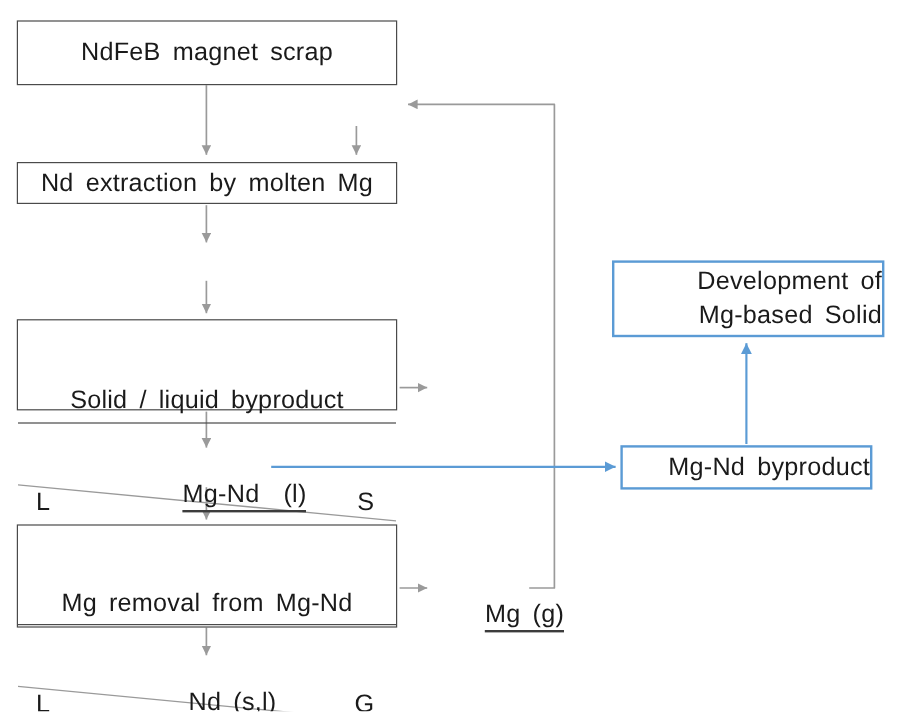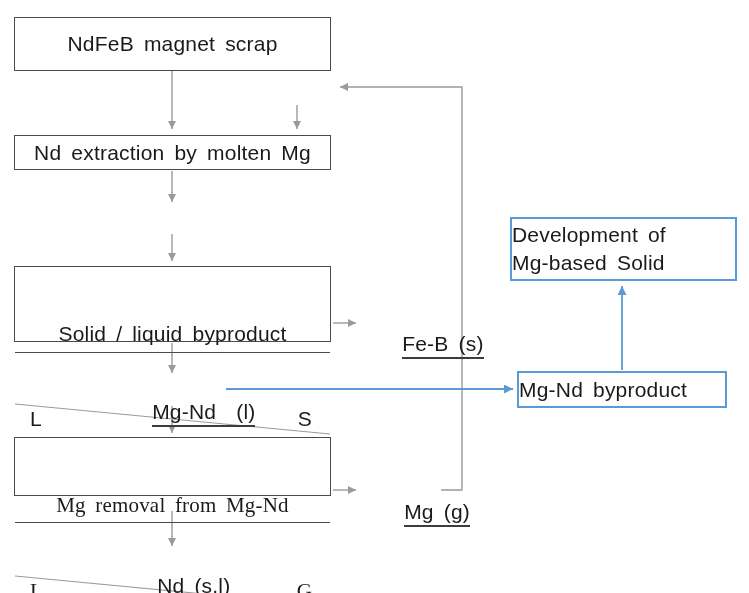--- a/index.html
+++ b/index.html
@@ -71,21 +71,21 @@
     border-bottom: 2px solid #3c3c3c;
     padding-bottom: 1px;
     white-space: pre;
   }
   .bluebox {
     position: absolute;
     border: 2px solid #5B9BD5;
     background: #ffffff;
     display: flex;
     flex-direction: column;
-    align-items: flex-start;
+    align-items: flex-end;
     justify-content: center;
     font-size: 21px;
     word-spacing: 4px;
     letter-spacing: 0.2px;
     line-height: 28px;
     white-space: pre;
   }
 </style>
 </head>
 <body>
@@ -131,38 +131,35 @@
     </div>
     <div class="compound-bottom">
       <svg class="diag" viewBox="0 0 317 36" preserveAspectRatio="none">
         <line x1="0" y1="3" x2="317" y2="33" stroke="#9a9a9a" stroke-width="1.1" vector-effect="non-scaling-stroke"></line>
       </svg>
       <span class="phase">L</span>
       <span class="phase">S</span>
     </div>
   </div>
 
-  <div class="pbox compound" style="left:14px; top:437px; width:317px; height:59px;font-family:Liberation Serif, serif;">
+  <div class="pbox compound" style="left:14px; top:437px; width:317px; height:86px;">
     <div class="compound-top short">
       <span>Mg removal from Mg-Nd</span>
     </div>
     <div class="compound-bottom">
       <svg class="diag" viewBox="0 0 317 36" preserveAspectRatio="none">
         <line x1="0" y1="3" x2="317" y2="33" stroke="#9a9a9a" stroke-width="1.1" vector-effect="non-scaling-stroke"></line>
       </svg>
       <span class="phase">L</span>
       <span class="phase">G</span>
     </div>
   </div>
 
 
 
-  <div class="flabel" style="left:362px; top:308px;">
-    <span class="u">Fe-B (s)</span>
-  </div>
 
   <div class="flabel" style="left:112px; top:376px; width:120px;">
     <span class="u">Mg-Nd  (l)</span>
   </div>
 
   <div class="flabel" style="left:364px; top:476px;">
     <span class="u">Mg (g)</span>
   </div>
 
   <div class="flabel" style="left:117px; top:550px; width:110px;">

